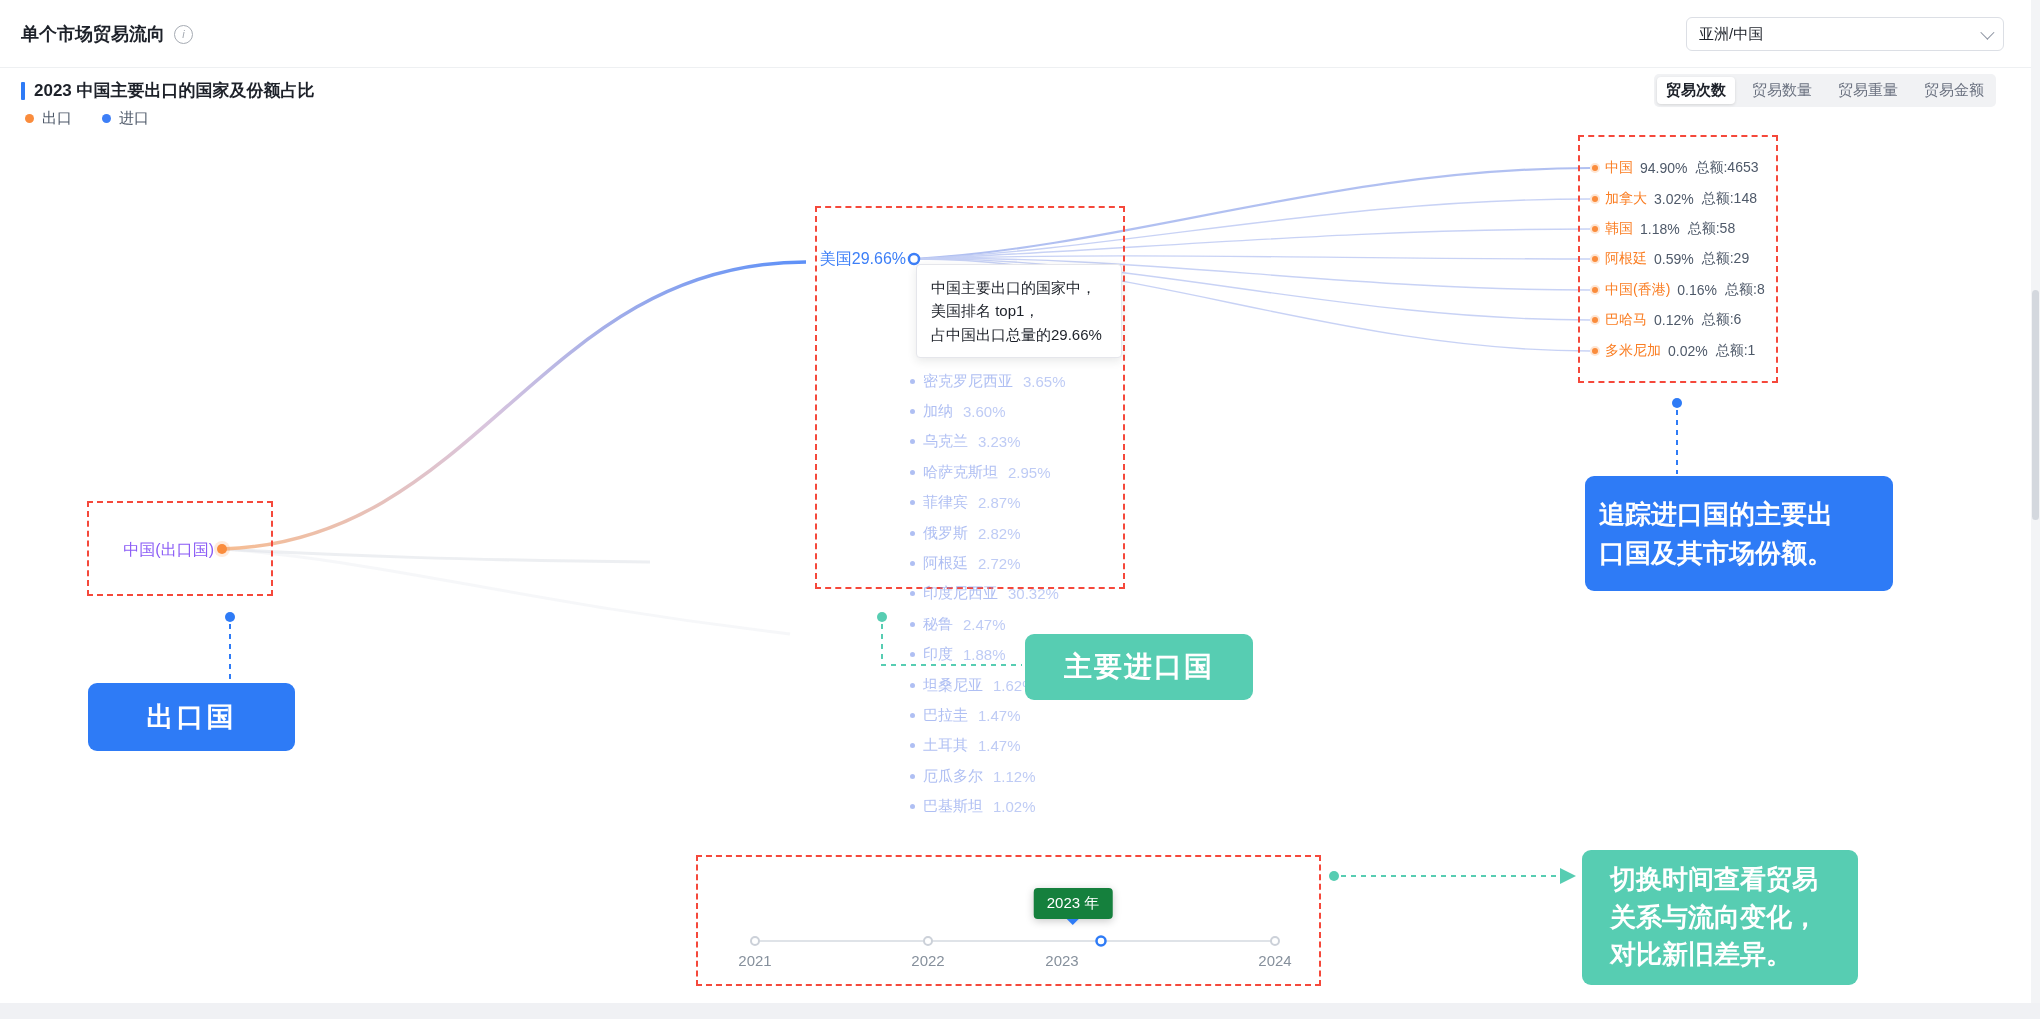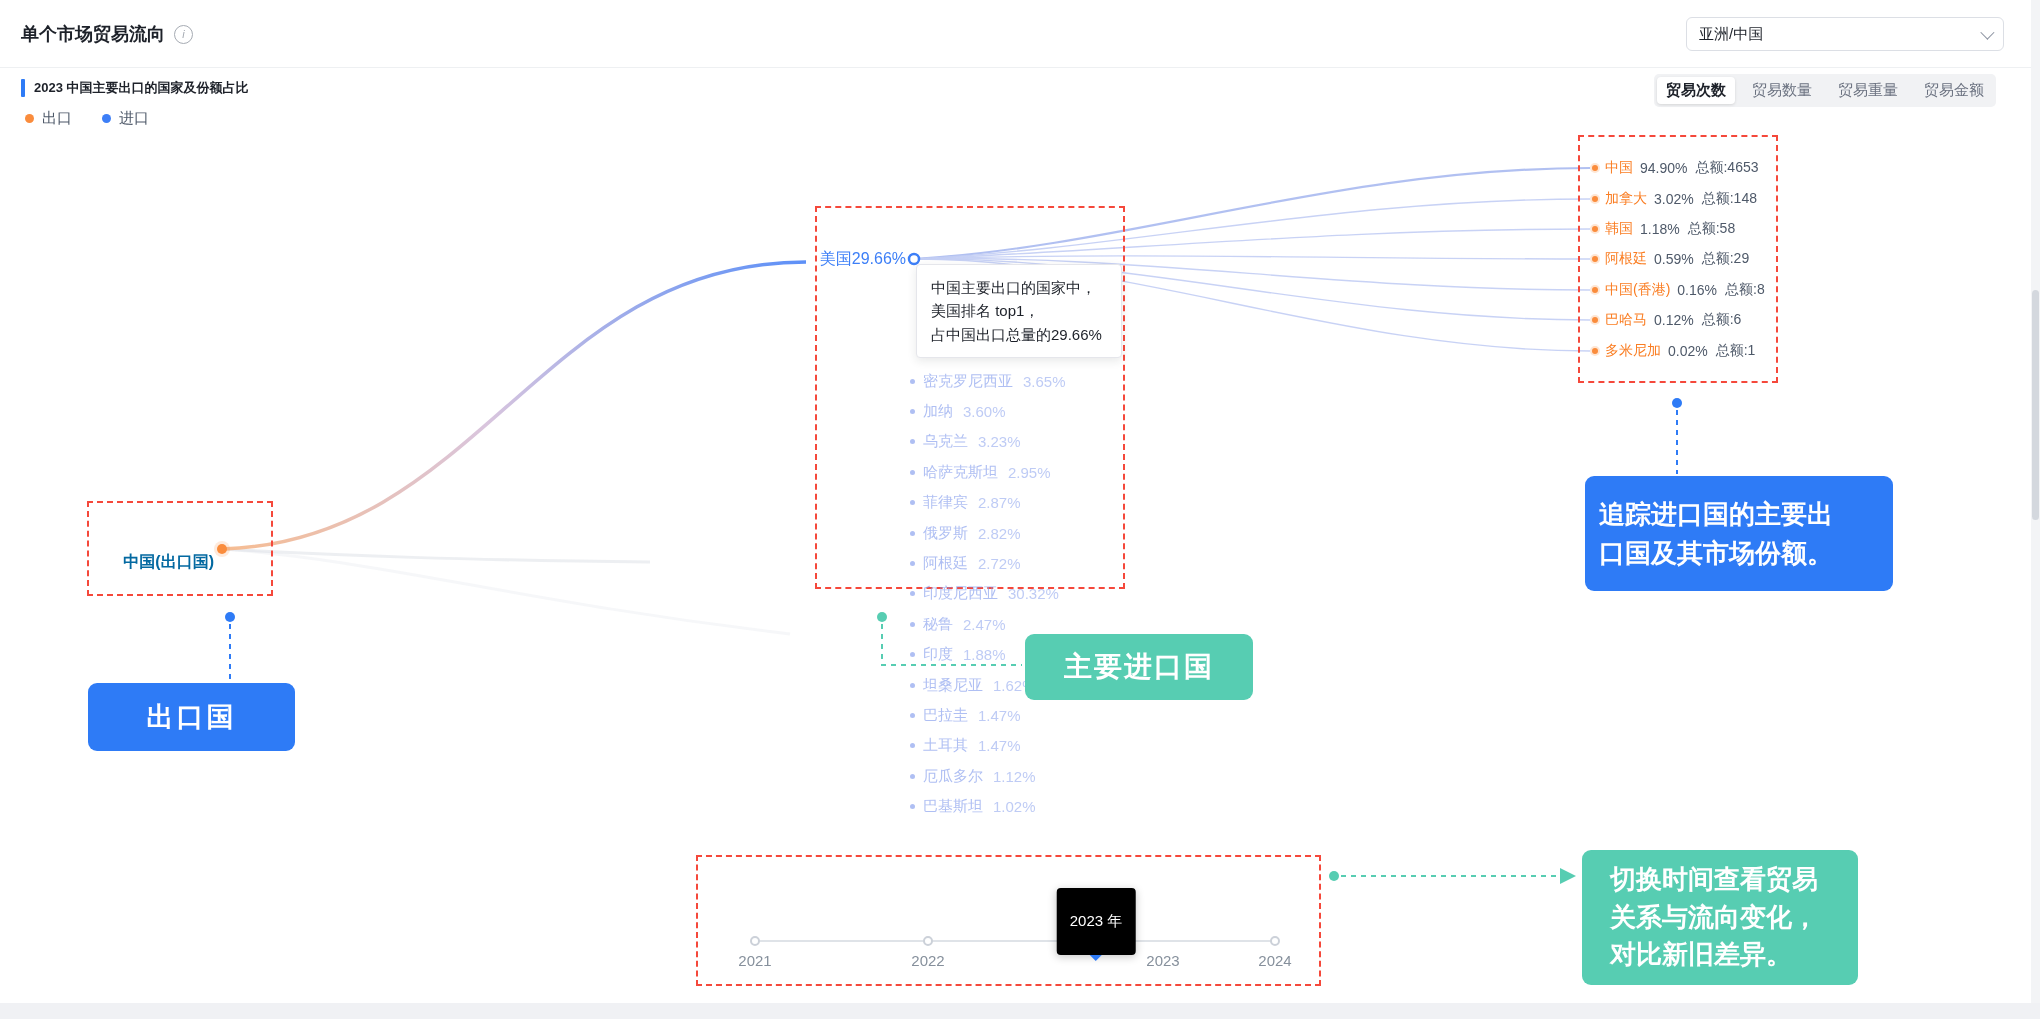--- a/index.html
+++ b/index.html
@@ -12,34 +12,34 @@
   .info-circle{width:17px;height:17px;border:1.5px solid #a6abb3;border-radius:50%;color:#a6abb3;
                font-size:11px;display:flex;align-items:center;justify-content:center;font-style:italic;}
   .region-select{position:absolute;left:1686px;top:17px;width:318px;height:34px;box-sizing:border-box;
                  border:1px solid #dcdfe5;border-radius:6px;background:#fff;display:flex;
                  align-items:center;justify-content:space-between;padding:0 12px;font-size:15px;cursor:pointer;}
   .chev{width:9px;height:9px;border-right:1.6px solid #8a919f;border-bottom:1.6px solid #8a919f;
         transform:rotate(45deg) translateY(-2px);}
   
   .sec-title{position:absolute;left:21px;top:79px;display:flex;align-items:center;gap:9px;}
   .accent-bar{width:4px;height:18px;background:#2e7bf6;border-radius:1px;}
-  .sec-title-text{font-size:13px;font-weight:700;color:#1d2129;}
+  .sec-title-text{font-size:17px;font-weight:700;color:#1d2129;}
   .tabs{position:absolute;top:74px;right:44px;display:flex;align-items:center;background:#f1f2f4;
         border-radius:5px;padding:3px;gap:8px;}
   .tab{font-size:15px;color:#6b7280;padding:4px 9px;border-radius:4px;cursor:pointer;white-space:nowrap;background:transparent;border:none;font-family:inherit;}
   .tab.active{background:#fff;color:#1d2129;font-weight:600;box-shadow:0 1px 3px rgba(0,0,0,.12);}
   .legend{position:absolute;left:25px;top:109px;display:flex;align-items:center;gap:30px;}
   .legend-item{display:flex;align-items:center;gap:8px;font-size:15px;color:#4e5969;}
   .ldot{width:9px;height:9px;border-radius:50%;}
   .ldot.orange{background:#fa8c3c;}
   .ldot.blue{background:#3d7ff7;}
   
   svg.layer{position:absolute;left:0;top:0;pointer-events:none;}
   .red-box{position:absolute;border:2px dashed #f5483b;box-sizing:border-box;z-index:2;}
-  .china-label{position:absolute;right:1826px;top:552px;font-size:16px;color:#0369a1;white-space:nowrap;z-index:3;font-weight:bold;}
+  .china-label{position:absolute;right:1826px;top:540px;font-size:16px;color:#8b5cf6;white-space:nowrap;z-index:3;}
   .us-label{position:absolute;right:1134px;top:249px;font-size:16px;color:#3d7ff7;font-weight:500;white-space:nowrap;z-index:3;}
   .tooltip{position:absolute;left:916px;top:264px;width:206px;box-sizing:border-box;background:#fff;
            border:1px solid #e5e6eb;border-radius:4px;box-shadow:0 3px 10px rgba(31,35,41,.1);
            padding:11px 14px;font-size:15px;line-height:1.55;color:#1d2129;z-index:6;}
   .faded-list{position:absolute;left:910px;top:366px;z-index:3;}
   .frow{height:30.4px;display:flex;align-items:center;gap:8px;font-size:15px;color:rgba(126,152,235,.62);}
   .fdot{width:5px;height:5px;border-radius:50%;background:rgba(126,152,235,.62);flex:none;}
   .fval{margin-left:2px;color:rgba(126,152,235,.5);}
   .right-list{position:absolute;left:1592px;top:153px;z-index:3;}
   .rrow{height:30.4px;display:flex;align-items:center;gap:7px;font-size:14px;white-space:nowrap;}
@@ -53,22 +53,22 @@
   .callout.blue{background:#2e7bf6;}
   .callout.teal{background:#57cdb2;}
   .co-exporter{left:88px;top:683px;width:207px;height:68px;font-size:27px;letter-spacing:3px;font-family:Liberation Serif, serif;}
   .co-importers{left:1025px;top:634px;width:228px;height:66px;font-size:28px;letter-spacing:2px;}
   .co-track{left:1585px;top:476px;width:308px;height:115px;font-size:26px;line-height:1.5;
             flex-direction:column;align-items:flex-start;padding-left:14px;}
   .co-time{left:1582px;top:850px;width:276px;height:135px;font-size:26px;line-height:1.45;
            flex-direction:column;align-items:flex-start;padding-left:28px;justify-content:center;}
   
   .year{position:absolute;top:952px;transform:translateX(-50%);font-size:15px;color:#86909c;z-index:3;cursor:pointer;}
-  .time-badge{position:absolute;left:1096px;top:888px;transform:translateX(-50%);background:#000000;color:#fff;
-              font-size:15px;padding:24px 13px;border-radius:4px;box-shadow:0 2px 8px rgba(0,0,0,.22);
+  .time-badge{position:absolute;left:1073px;top:888px;transform:translateX(-50%);background:#15803d;color:#fff;
+              font-size:15px;padding:6px 13px;border-radius:4px;box-shadow:0 2px 8px rgba(0,0,0,.22);
               white-space:nowrap;z-index:5;}
   .time-badge::after{content:"";position:absolute;left:50%;bottom:-6px;transform:translateX(-50%);
               border:6px solid transparent;border-top-color:#2e7bf6;border-bottom:none;}
   
   .scroll-track{position:absolute;right:0;top:0;width:9px;height:100%;background:#f3f4f6;z-index:8;}
   .scroll-thumb{position:absolute;right:1px;top:290px;width:7px;height:230px;background:#d4d8de;border-radius:4px;z-index:9;}
   .bottom-strip{position:absolute;left:0;top:1003px;width:100%;height:16px;background:#f0f1f4;z-index:8;}
 </style>
 </head>
 <body>
@@ -293,21 +293,21 @@
     <span>口国及其市场份额。</span>
   </div>
   <div class="callout teal co-time">
     <span>切换时间查看贸易</span>
     <span>关系与流向变化，</span>
     <span>对比新旧差异。</span>
   </div>
 
   <div class="year" style="left:755px;">2021</div>
   <div class="year" style="left:928px;">2022</div>
-  <div class="year" style="left:1163px;">2023</div>
+  <div class="year" style="left:1062px;">2023</div>
   <div class="year" style="left:1275px;">2024</div>
   <div class="time-badge">2023 年</div>
 
   <div class="scroll-track"></div>
   <div class="scroll-thumb"></div>
   <div class="bottom-strip"></div>
 
 </div>
 
 </body></html>

